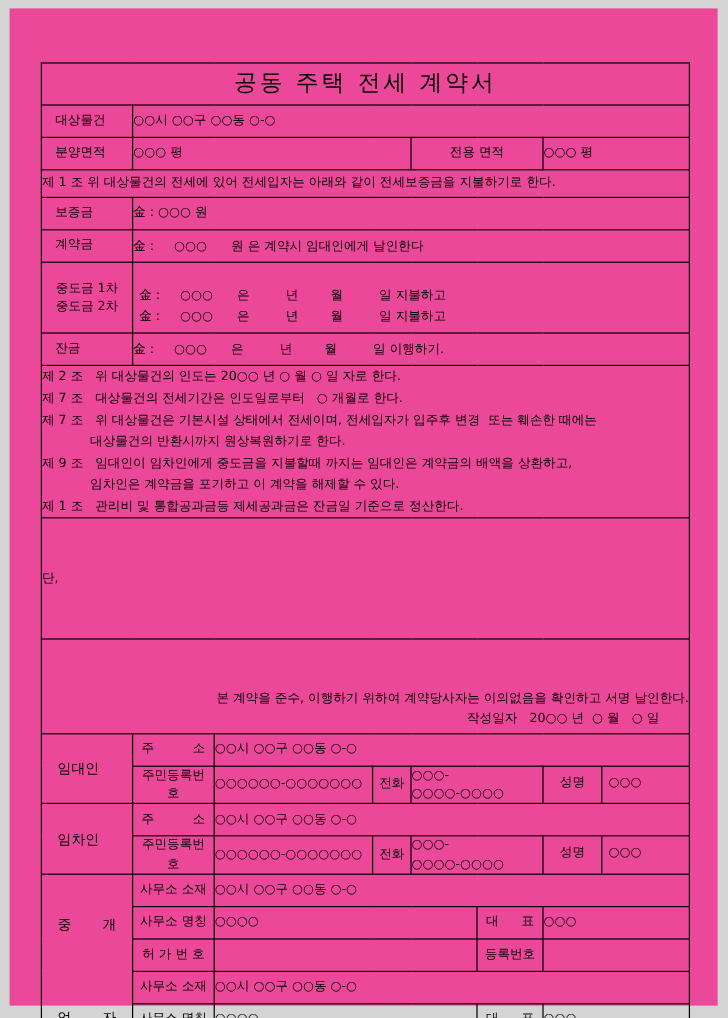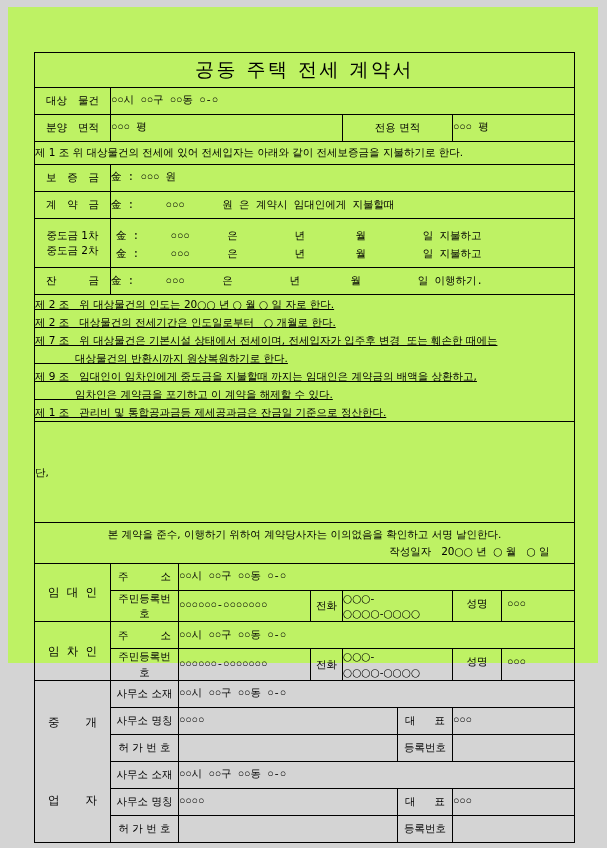--- a/index.html
+++ b/index.html
@@ -11,22 +11,22 @@
     height: 848px;
     background: #d4d4d4;
     font-family: "DejaVu Sans", "Liberation Sans", sans-serif;
     overflow: hidden;
   }
   .page-sheet {
     position: absolute;
     left: 8px;
     top: 7px;
     width: 590px;
-    height: 656px;
-    background: #bef264;
+    height: 831px;
+    background: #ec4899;
     box-sizing: border-box;
   }
   .contract-table {
     position: absolute;
     left: 26px;
     top: 45px;
     width: 540px;
     border-collapse: collapse;
     table-layout: fixed;
     font-size: 10.5px;
@@ -48,57 +48,55 @@
     font-weight: normal;
   }
   
   .lbl {
     text-align: center;
     height: 26px;
     padding: 0 9px;
   }
   .lbl-spread {
     display: flex;
-    justify-content: space-between;
     padding: 0 11px;
   }
   .lbl-spread-tight {
     display: flex;
     justify-content: space-between;
     padding: 0 7px;
   }
   .val {
     padding: 0 4px;
     height: 26px;
-    font-family: Liberation Mono, monospace;
   }
   .val-pad {
     padding-left: 5px;
   }
   
   .clause-single {
     padding: 5px 0 5px 16px;
     height: 22px;
   }
   .clause-block {
     padding: 6px 0 7px 20px;
-    text-decoration: underline;
   }
   .clause-line {
     white-space: pre;
     line-height: 1.72;
   }
   .note-block {
     height: 100px;
     vertical-align: top;
     padding: 9px 0 0 24px;
   }
   .confirm-line {
-    text-align: center;
+    text-align: right;
     padding: 4px 0 1px 0;
+    margin-top: 38px;
   }
   .date-line {
     text-align: right;
     padding: 0 18px 4px 0;
     white-space: pre;
   }
   .confirm-cell {
     padding: 0;
   }
   
@@ -196,51 +194,51 @@
 
       <tr>
         <td class="lbl">
           <div class="lbl-spread">
             <span>계</span>
             <span>약</span>
             <span>금</span>
           </div>
         </td>
         <td colspan="6" class="val val-pad">
-          <span class="clause-line">金 :     ○○○      원 은 계약시 임대인에게 지불할때</span>
+          <span class="clause-line">金 :     ○○○      원 은 계약시 임대인에게 날인한다</span>
         </td>
       </tr>
 
       <tr>
         <td class="lbl" style="padding:4px 0;">
           <div>중도금 1차</div>
           <div>중도금 2차</div>
         </td>
-        <td colspan="6" class="val val-pad" style="padding:8px 0 4px 5px;">
+        <td colspan="6" class="val val-pad" style="padding:18px 0 4px 5px;">
           <div class="clause-line">金 :     ○○○      은         년        월         일 지불하고</div>
           <div class="clause-line">金 :     ○○○      은         년        월         일 지불하고</div>
         </td>
       </tr>
 
       <tr>
         <td class="lbl">
           <div class="lbl-spread">
             <span>잔</span>
             <span>금</span>
           </div>
         </td>
         <td colspan="6" class="val val-pad">
           <span class="clause-line">金 :     ○○○      은         년        월         일 이행하기.</span>
         </td>
       </tr>
 
       <tr>
         <td colspan="7" class="clause-block">
           <div class="clause-line">제 2 조   위 대상물건의 인도는 20○○ 년 ○ 월 ○ 일 자로 한다.</div>
-          <div class="clause-line">제 2 조   대상물건의 전세기간은 인도일로부터   ○ 개월로 한다.</div>
+          <div class="clause-line">제 7 조   대상물건의 전세기간은 인도일로부터   ○ 개월로 한다.</div>
           <div class="clause-line">제 7 조   위 대상물건은 기본시설 상태에서 전세이며, 전세입자가 입주후 변경  또는 훼손한 때에는</div>
           <div class="clause-line">            대상물건의 반환시까지 원상복원하기로 한다.</div>
           <div class="clause-line">제 9 조   임대인이 임차인에게 중도금을 지불할때 까지는 임대인은 계약금의 배액을 상환하고,</div>
           <div class="clause-line">            임차인은 계약금을 포기하고 이 계약을 해제할 수 있다.</div>
           <div class="clause-line">제 1 조   관리비 및 통합공과금등 제세공과금은 잔금일 기준으로 정산한다.</div>
         </td>
       </tr>
 
       <tr>
         <td colspan="7" class="note-block">

